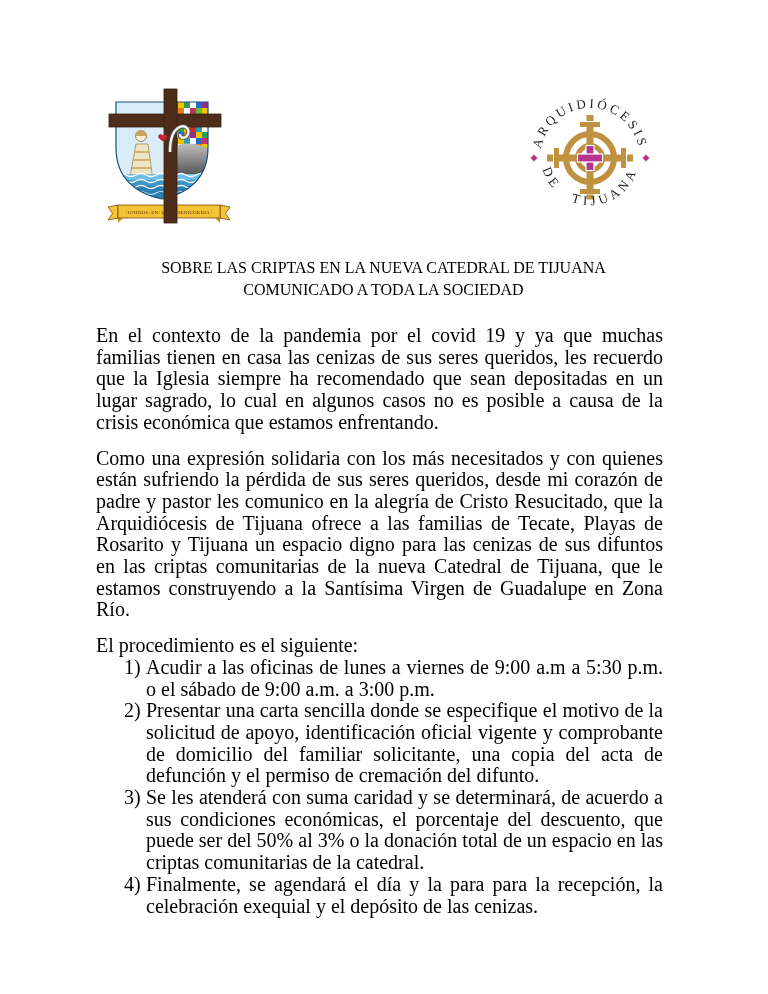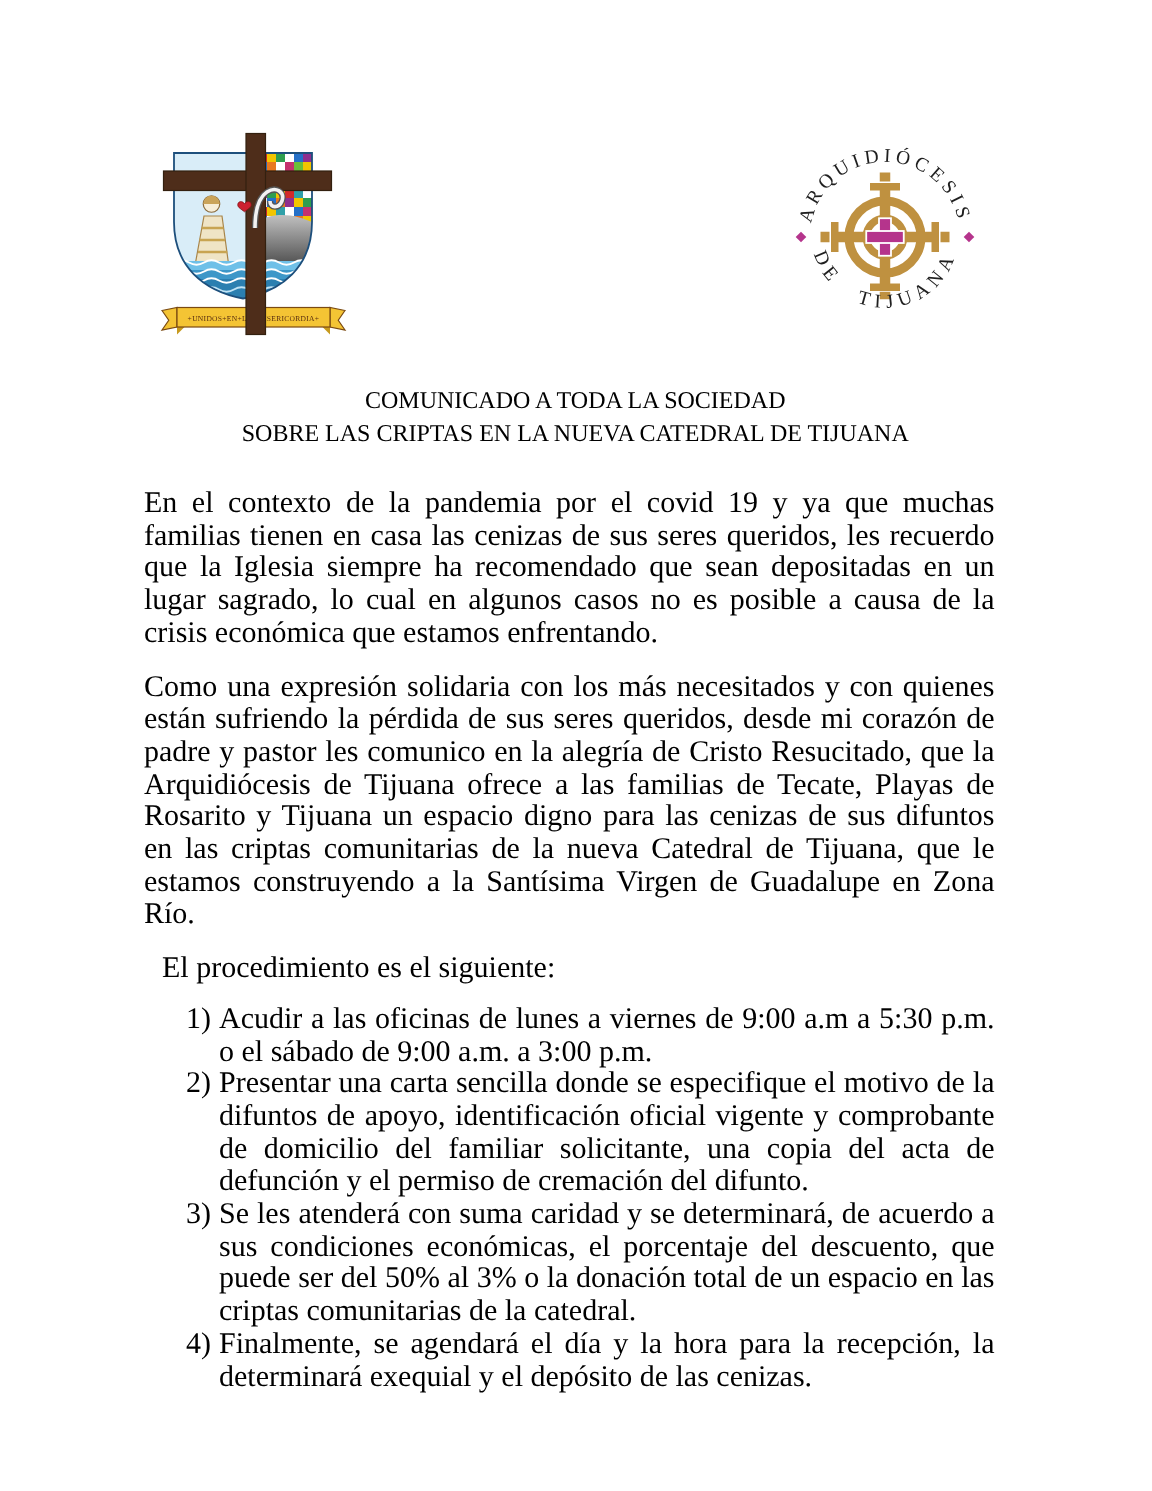--- a/index.html
+++ b/index.html
@@ -16,21 +16,21 @@
   .logo-right{position:absolute;left:521px;top:92px;width:138px;height:128px;}
   .doc-title{
     position:absolute;left:100px;top:257px;width:567px;
     text-align:center;font-size:16px;line-height:21.5px;
   }
   .doc-body{
     position:absolute;left:96px;top:325px;width:567px;
     font-size:20px;line-height:21.7px;text-align:justify;
   }
   .para{margin:0 0 14px 0;}
-  .proc-intro{margin:12px;}
+  .proc-intro{margin:0;}
   .proc-list{margin:0;}
   .proc-item{display:flex;padding-left:28px;}
   .proc-item .num{flex:0 0 22px;}
   .proc-item .txt{flex:1;text-align:justify;}
   svg text{font-family:"Liberation Serif","DejaVu Serif",serif;}
 </style>
 </head>
 <body>
 
 <div class="page">
@@ -180,43 +180,43 @@
       <text font-size="13" fill="#1f1f1f" letter-spacing="3">
         <textPath href="#arcTop" startOffset="50%" text-anchor="middle">ARQUIDIÓCESIS</textPath>
       </text>
       <text font-size="13" fill="#1f1f1f" letter-spacing="4" word-spacing="12">
         <textPath href="#arcBottom" startOffset="50%" text-anchor="middle">DE TIJUANA</textPath>
       </text>
     </svg>
   </div>
 
   <div class="doc-title">
+    <div>SOBRE LAS CRIPTAS EN LA NUEVA CATEDRAL DE TIJUANA</div>
     <div>COMUNICADO A TODA LA SOCIEDAD</div>
-    <div>SOBRE LAS CRIPTAS EN LA NUEVA CATEDRAL DE TIJUANA</div>
   </div>
 
   <div class="doc-body">
     <p class="para">En el contexto de la pandemia por el covid 19 y ya que muchas familias tienen en casa las cenizas de sus seres queridos, les recuerdo que la Iglesia siempre ha recomendado que sean depositadas en un lugar sagrado, lo cual en algunos casos no es posible a causa de la crisis económica que estamos enfrentando.</p>
     <p class="para">Como una expresión solidaria con los más necesitados y con quienes están sufriendo la pérdida de sus seres queridos, desde mi corazón de padre y pastor les comunico en la alegría de Cristo Resucitado, que la Arquidiócesis de Tijuana ofrece a las familias de Tecate, Playas de Rosarito y Tijuana un espacio digno para las cenizas de sus difuntos en las criptas comunitarias de la nueva Catedral de Tijuana, que le estamos construyendo a la Santísima Virgen de Guadalupe en Zona Río.</p>
 
     <div class="proc-intro">El procedimiento es el siguiente:</div>
 
     <div class="proc-list">
       <div class="proc-item">
         <span class="num">1)</span>
         <div class="txt">Acudir a las oficinas de lunes a viernes de 9:00 a.m a 5:30 p.m. o el sábado de 9:00 a.m. a 3:00 p.m.</div>
       </div>
       <div class="proc-item">
         <span class="num">2)</span>
-        <div class="txt">Presentar una carta sencilla donde se especifique el motivo de la difuntos de apoyo, identificación oficial vigente y comprobante de domicilio del familiar solicitante, una copia del acta de defunción y el permiso de cremación del difunto.</div>
+        <div class="txt">Presentar una carta sencilla donde se especifique el motivo de la solicitud de apoyo, identificación oficial vigente y comprobante de domicilio del familiar solicitante, una copia del acta de defunción y el permiso de cremación del difunto.</div>
       </div>
       <div class="proc-item">
         <span class="num">3)</span>
         <div class="txt">Se les atenderá con suma caridad y se determinará, de acuerdo a sus condiciones económicas, el porcentaje del descuento, que puede ser del 50% al 3% o la donación total de un espacio en las criptas comunitarias de la catedral.</div>
       </div>
       <div class="proc-item">
         <span class="num">4)</span>
-        <div class="txt">Finalmente, se agendará el día y la hora para la recepción, la determinará exequial y el depósito de las cenizas.</div>
+        <div class="txt">Finalmente, se agendará el día y la para para la recepción, la celebración exequial y el depósito de las cenizas.</div>
       </div>
     </div>
   </div>
 
 </div>
 
 </body></html>

